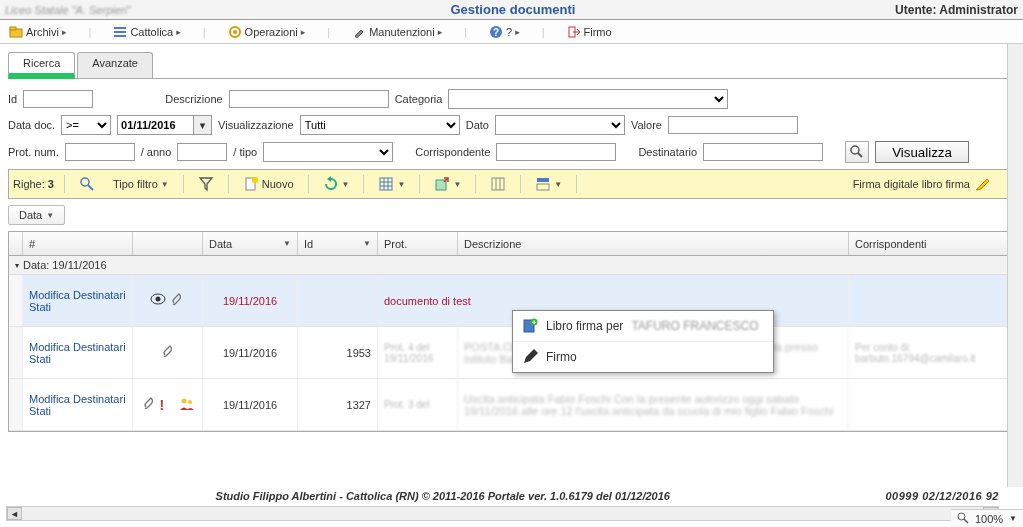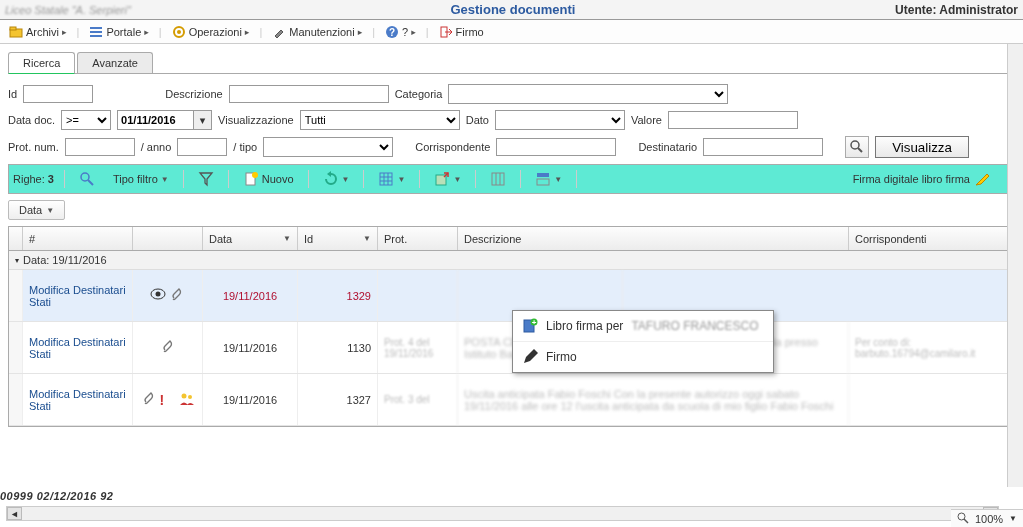--- a/index.html
+++ b/index.html
@@ -3,39 +3,39 @@
 <meta charset="utf-8">
 <style>
 * { box-sizing: border-box; margin: 0; padding: 0; }
 body { font-family: Tahoma, Arial, sans-serif; font-size: 11px; color: #333; background: #fff; width: 1023px; height: 527px; overflow: hidden; position: relative; }
 
 .header { display: flex; align-items: center; height: 20px; padding: 0 5px; background: #f4f4f4; border-bottom: 1px solid #999; }
 .header-left { color: #999; font-style: italic; filter: blur(1px); }
 .header-title { flex: 1; text-align: center; font-weight: bold; color: #2c5aa0; font-size: 13px; }
 .header-user { font-weight: bold; font-size: 12px; }
 
-.menubar { display: flex; align-items: center; height: 24px; background: #fdfdfd; border-bottom: 1px solid #ccc; padding: 0 3px; gap: 2px; }
+.menubar { display: flex; align-items: center; height: 24px; background: #fdfdfd; border-bottom: 1px solid #ccc; padding: 0 3px; gap: 14px; }
 .menu-item { display: flex; align-items: center; gap: 3px; padding: 2px 6px; cursor: pointer; border-radius: 2px; }
 .menu-icon { width: 14px; height: 14px; display: inline-flex; align-items: center; justify-content: center; }
 .menu-arrow { font-size: 9px; color: #555; }
 .menu-sep { color: #ccc; margin: 0 2px; }
 
 .content { padding: 8px; }
 .tabs { display: flex; border-bottom: 1px solid #aaa; margin-bottom: 10px; }
 .tab { padding: 4px 14px; border: 1px solid #aaa; border-bottom: none; background: #ebebeb; cursor: pointer; margin-right: 2px; border-radius: 3px 3px 0 0; }
-.tab.active { background: #fff; border-bottom: 1px solid #22c55e; margin-bottom: -1px; text-align: center; }
+.tab.active { background: #fff; border-bottom: 6px solid #22c55e; margin-bottom: -1px; text-align: center; }
 
 .form-row { display: flex; align-items: center; gap: 6px; margin-bottom: 6px; flex-wrap: nowrap; }
 .form-label { font-size: 11px; }
 .form-input { border: 1px solid #999; height: 18px; padding: 1px 3px; font-size: 11px; font-weight: bold; }
 .form-select { border: 1px solid #999; height: 20px; font-size: 11px; background: #fff; }
 .btn-visualizza { padding: 2px 16px; border: 1px solid #777; background: linear-gradient(#fdfdfd,#e9e9e9); cursor: pointer; height: 22px; }
 .btn-icon { border: 1px solid #aaa; background: linear-gradient(#fdfdfd,#e9e9e9); width: 24px; height: 22px; display: inline-flex; align-items: center; justify-content: center; cursor: pointer; }
 
-.toolbar { display: flex; align-items: center; gap: 10px; padding: 4px; border: 1px solid #aaa; background: #5eead4; margin-bottom: 6px; }
+.toolbar { display: flex; align-items: center; gap: 10px; padding: 4px; border: 1px solid #aaa; background: #fef9c3; margin-bottom: 6px; }
 .tb-sep { width: 1px; height: 18px; background: #ccc; }
 .tb-btn { display: flex; align-items: center; gap: 3px; cursor: pointer; padding: 2px 4px; }
 .tb-icon { width: 16px; height: 16px; display: inline-flex; align-items: center; justify-content: center; }
 .tb-drop { font-size: 8px; color: #555; }
 .tb-firma { display: flex; align-items: center; gap: 4px; margin-left: auto; margin-right: 20px; }
 
 .data-btn { border: 1px solid #bbb; background: linear-gradient(#fff,#eee); padding: 3px 10px; cursor: pointer; display: inline-flex; gap: 4px; align-items: center; margin-bottom: 6px; border-radius: 2px; }
 
 .grid { border: 1px solid #aaa; position: relative; }
 .grid-head { display: flex; background: linear-gradient(#fdfdfd,#ececec); border-bottom: 1px solid #aaa; height: 24px; }
@@ -112,21 +112,21 @@
   </div>
   <span class="menu-sep">|</span>
   <div class="menu-item">
     <span class="menu-icon">
         <svg width="14" height="12">
           <line x1="1" y1="2" x2="13" y2="2" stroke="#4a7bc8" stroke-width="2"></line>
           <line x1="1" y1="6" x2="13" y2="6" stroke="#4a7bc8" stroke-width="2"></line>
           <line x1="1" y1="10" x2="13" y2="10" stroke="#4a7bc8" stroke-width="2"></line>
         </svg>
       </span>
-    <span>Portale</span>
+    <span>Cattolica</span>
     <span class="menu-arrow">▸</span>
   </div>
   <span class="menu-sep">|</span>
   <div class="menu-item">
     <span class="menu-icon">
         <svg width="14" height="14">
           <circle cx="7" cy="7" r="5" fill="none" stroke="#d49b00" stroke-width="2"></circle>
           <circle cx="7" cy="7" r="2" fill="#d49b00"></circle>
         </svg>
       </span>
@@ -362,37 +362,37 @@
       <div class="dcell dcell-act">
         <span class="act-icon"><svg width="16" height="12">
               <ellipse cx="8" cy="6" rx="7" ry="5" fill="none" stroke="#333"></ellipse>
               <circle cx="8" cy="6" r="2.5" fill="#333"></circle>
             </svg></span>
         <span class="act-icon"><svg width="14" height="14">
               <path d="M4 8 Q2 6 4 4 L9 -1 Q12 2 9 5 L5 9 Q4 10 3 9" fill="none" stroke="#777" stroke-width="1.3" transform="translate(1,2)"></path>
             </svg></span>
       </div>
       <div class="dcell dcell-data red-text">19/11/2016</div>
-      <div class="dcell dcell-id red-text">1329</div>
       <div class="dcell dcell-prot"></div>
+      <div class="dcell dcell-desc red-text">documento di test</div>
       <div class="dcell dcell-corr"></div>
     </div>
 
     <div class="data-row">
       <div class="dcell dcell-exp"></div>
       <div class="dcell dcell-link">
           <a href="#">Modifica Destinatari Stati</a>
         </div>
       <div class="dcell dcell-act">
         <span class="act-icon"><svg width="14" height="14">
               <path d="M4 8 Q2 6 4 4 L9 -1 Q12 2 9 5 L5 9 Q4 10 3 9" fill="none" stroke="#777" stroke-width="1.3" transform="translate(1,2)"></path>
             </svg></span>
       </div>
       <div class="dcell dcell-data">19/11/2016</div>
-      <div class="dcell dcell-id">1130</div>
+      <div class="dcell dcell-id">1953</div>
       <div class="dcell dcell-prot">Prot. 4 del 19/11/2016</div>
       <div class="dcell dcell-desc blur-text">POSTA CERTIFICATA: certificato. Il giorno Domanda di matricola presso Istituto Barbuto 16794@...</div>
       <div class="dcell dcell-corr">Per conto di: barbuto.16794@camilaro.it</div>
     </div>
 
     <div class="data-row">
       <div class="dcell dcell-exp"></div>
       <div class="dcell dcell-link">
           <a href="#">Modifica Destinatari Stati</a>
         </div>
@@ -433,20 +433,21 @@
     <span class="ctx-icon">
         <svg width="16" height="16">
           <path d="M2 14 L4 8 L12 0 L16 4 L8 12 Z" fill="#333"></path>
         </svg>
       </span>
     <span>Firmo</span>
   </div>
 </div>
 
 <div class="footer">
+  <span class="footer-center">Studio Filippo Albertini - Cattolica (RN) © 2011-2016     Portale ver. 1.0.6179 del 01/12/2016</span>
   <span class="footer-right">00999  02/12/2016  92</span>
 </div>
 
 <div class="hscroll">
   <div class="hscroll-btn">◄</div>
   <div class="hscroll-track"></div>
   <div class="hscroll-btn">►</div>
 </div>
 
 <div class="vsep-right"></div>

